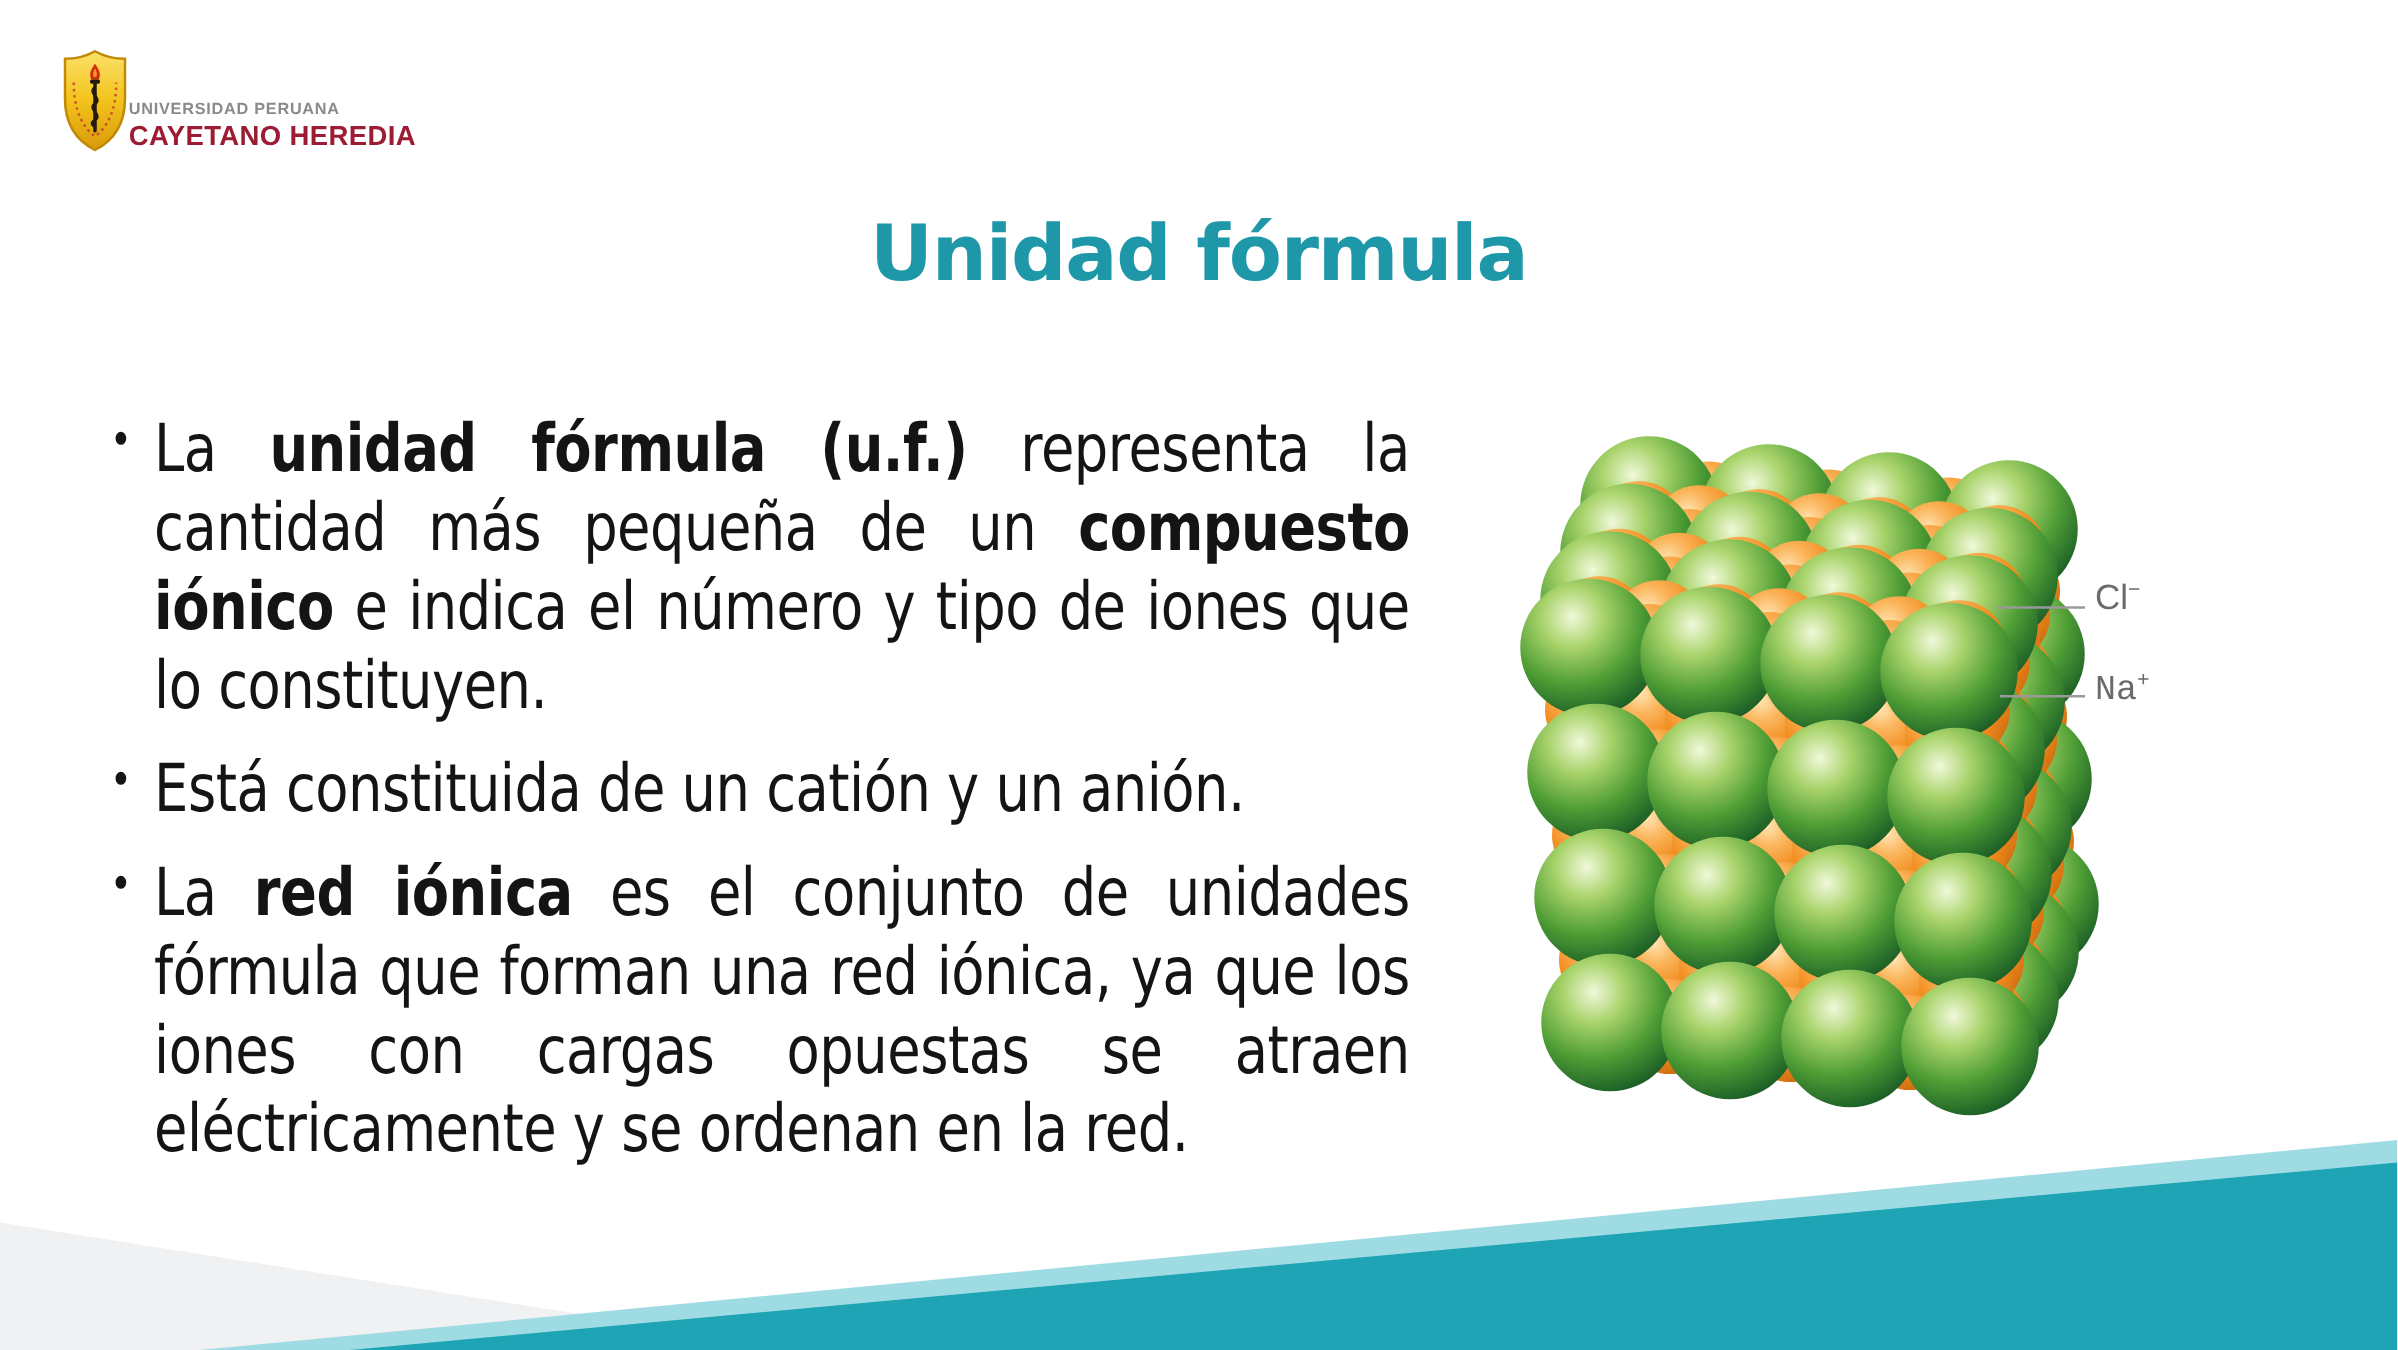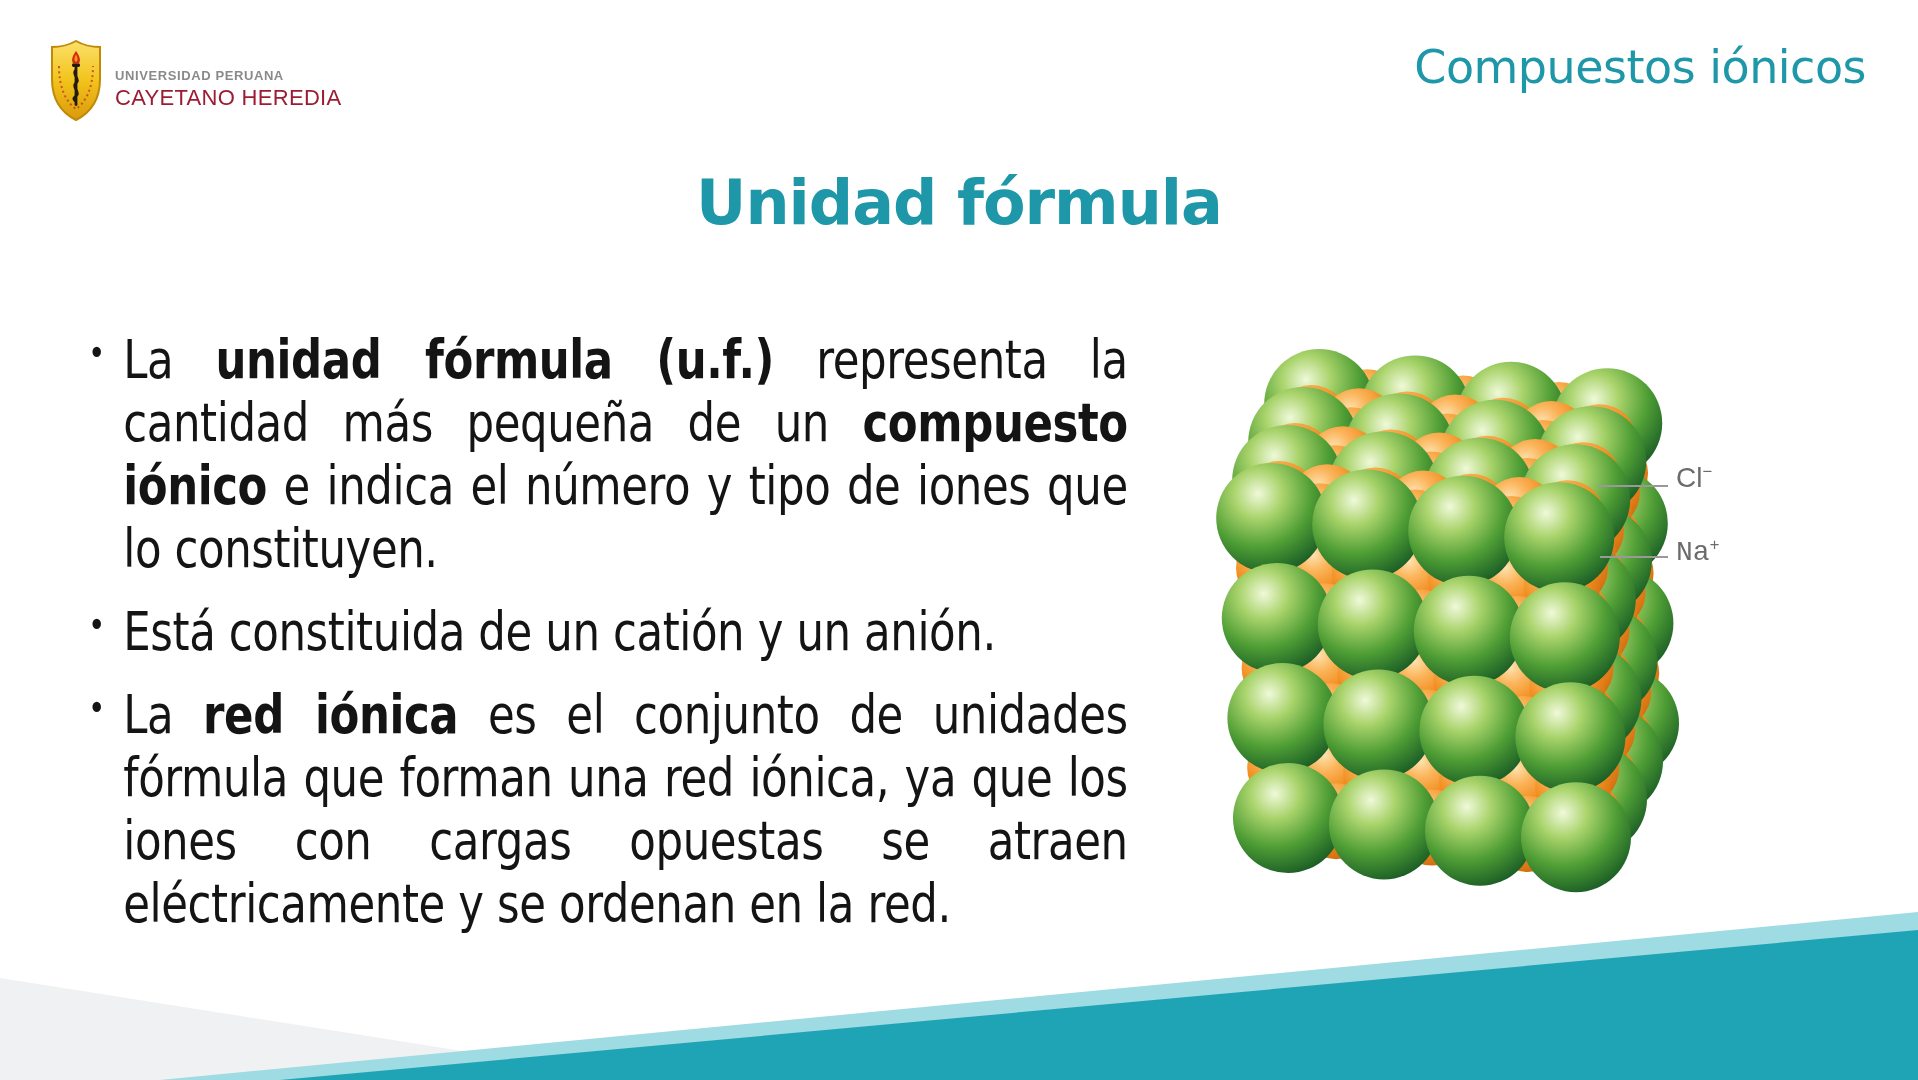--- a/index.html
+++ b/index.html
@@ -3,25 +3,25 @@
 <meta charset="utf-8">
 <style>
   html,body{margin:0;padding:0;background:#ffffff;}
   .slide{
     position:relative;width:1918px;height:1080px;background:#ffffff;
     overflow:hidden;font-family:"DejaVu Sans",sans-serif;
   }
   .decor{position:absolute;left:0;top:0;width:1918px;height:1080px;pointer-events:none;}
 
   
-  .logo{position:absolute;left:50px;top:40px;display:flex;gap:13px;align-items:center;}
+  .logo{position:absolute;left:50px;top:40px;display:flex;gap:1px;align-items:flex-end;}
   .shield{width:52px;height:82px;}
   .logo-text{padding-top:17px;font-family:"Liberation Sans",sans-serif;}
   .logo-line1{font-size:13px;font-weight:bold;color:var(--logo-gray);letter-spacing:0.6px;}
-  .logo-line2{font-size:22px;font-weight:normal;color:var(--logo-maroon);letter-spacing:0.3px;margin-top:2px;}
+  .logo-line2{font-size:22px;font-weight:bold;color:var(--logo-maroon);letter-spacing:0.3px;margin-top:2px;}
   .course-title{
     position:absolute;top:40px;right:52px;
     font-size:46px;color:var(--teal-text);letter-spacing:-0.5px;
   }
 
   
   .slide-title{
     position:absolute;top:166px;left:0;width:100%;text-align:center;
     font-size:62px;font-weight:bold;color:var(--teal-text);letter-spacing:-1px;
   }
@@ -317,21 +317,20 @@
       <rect x="22" y="23.5" width="8" height="3.4" rx="1.4" fill="#241a0e"></rect>
       <rect x="24.6" y="26" width="2.8" height="40" rx="1.4" fill="#241a0e"></rect>
       <path d="M26 30 C20 34 32 39 26 43 C20 47 32 52 26 56 C22 58.5 24 61 27 61" stroke="#241a0e" stroke-width="2.4" fill="none"></path>
     </svg>
     <div class="logo-text">
       <div class="logo-line1">UNIVERSIDAD PERUANA</div>
       <div class="logo-line2">CAYETANO HEREDIA</div>
     </div>
   </div>
 
-  <div class="course-title">Compuestos iónicos</div>
 
   <div class="slide-title">Unidad fórmula</div>
 
   <ul class="bullets">
     <li>
       <span class="dot">•</span><span>La </span><b>unidad fórmula (u.f.)</b><span> representa la cantidad más pequeña de un </span><b>compuesto iónico</b><span> e indica el número y tipo de iones que lo constituyen.</span>
     </li>
     <li>
       <span class="dot">•</span><span>Está constituida de un catión y un anión.</span>
     </li>

